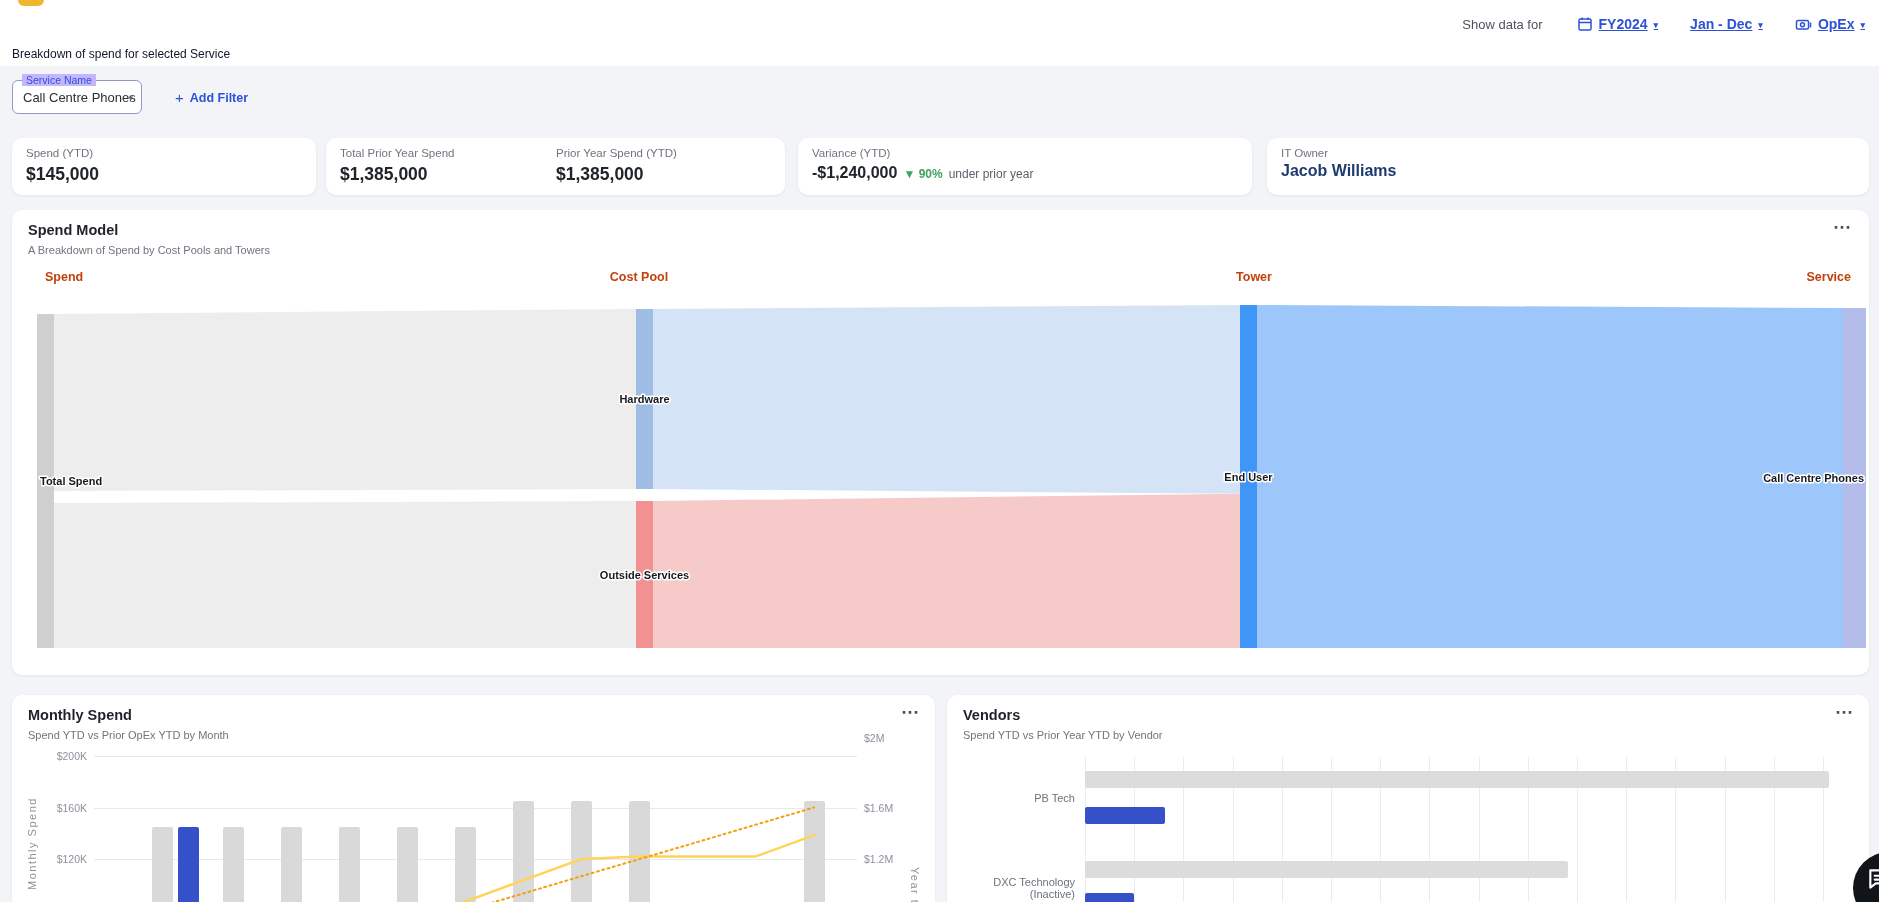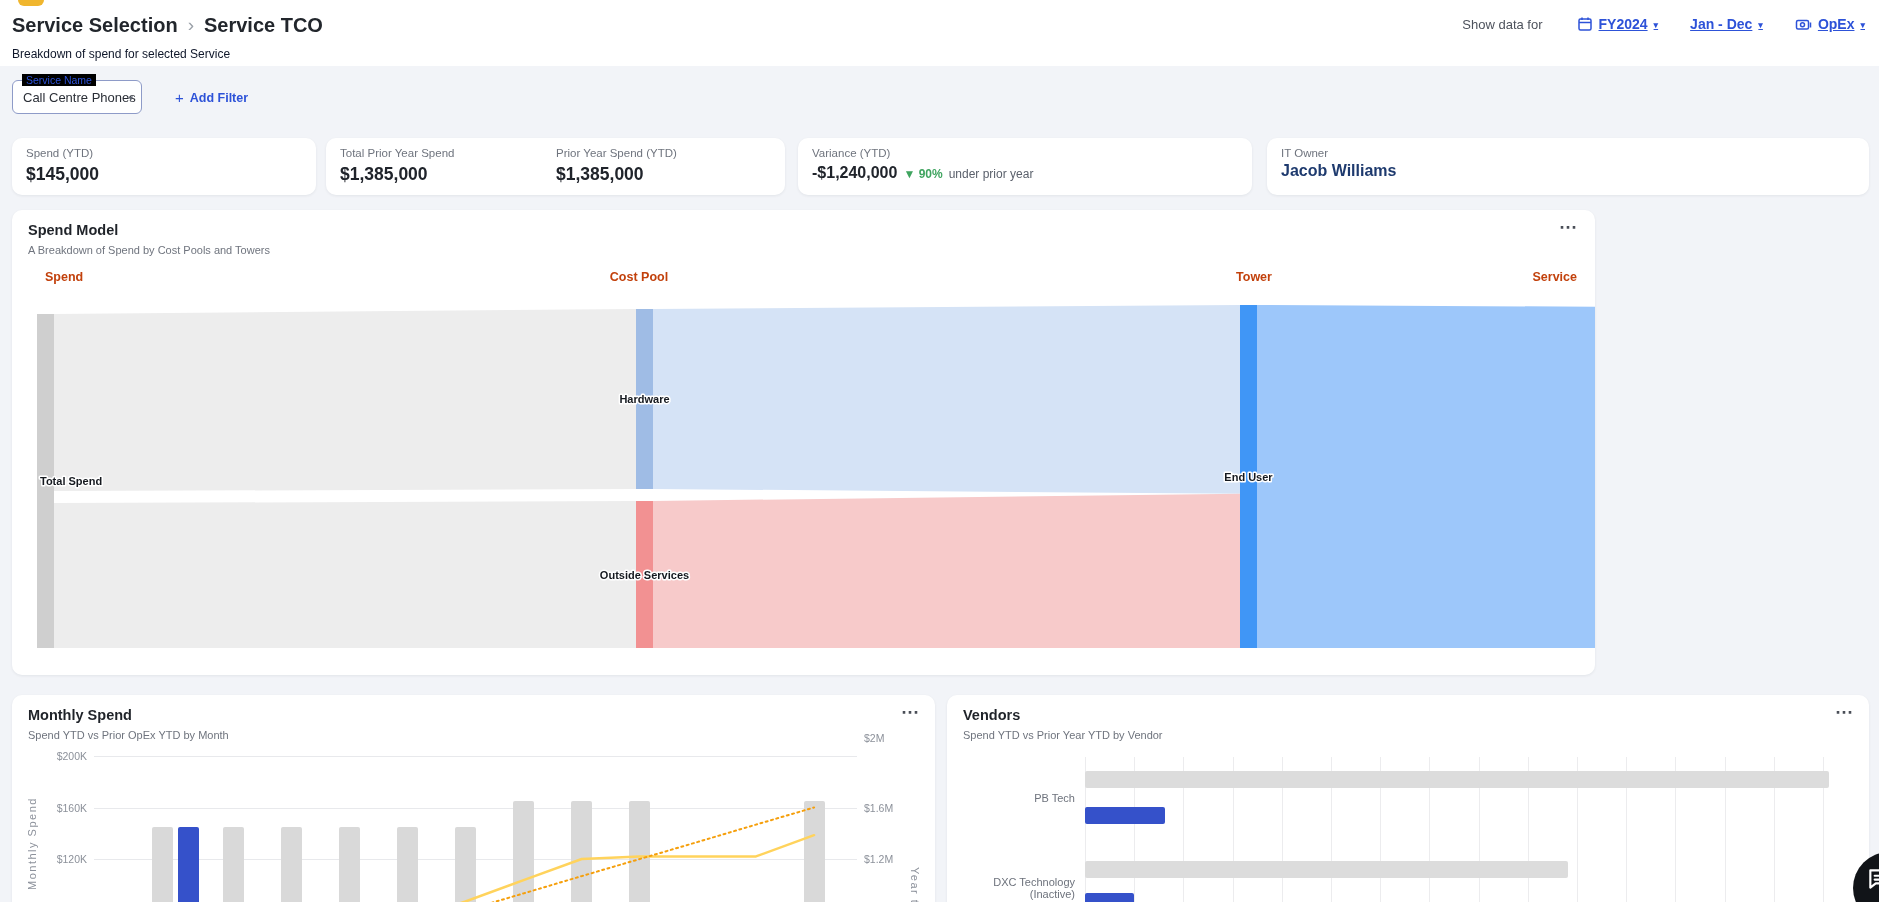--- a/index.html
+++ b/index.html
@@ -8,21 +8,21 @@
   .header { position:absolute; left:0; top:0; width:1879px; height:66px; background:#ffffff; }
   .logo { position:absolute; left:18px; top:0; width:26px; height:6px; background:#f0b62e; border-radius:0 0 8px 8px; }
   .crumbs { position:absolute; left:12px; top:14px; font-size:20px; font-weight:700; color:#22262c; display:flex; align-items:center; gap:10px; }
   .crumb-sep { color:#9aa0a8; font-size:19px; font-weight:400; transform:translateY(-1px); }
   .subtitle { position:absolute; left:12px; top:47px; font-size:12px; color:#0f172a;text-align:right; }
   .controls { position:absolute; right:14px; top:12px; display:flex; align-items:center; gap:32px; height:24px; }
   .controls .muted { font-size:13px; color:#4d525c; margin-right:2px; }
   .ctrl { display:flex; align-items:center; gap:6px; color:#2d52d8; font-size:14px; font-weight:600; cursor:pointer;text-decoration:underline; }
   .chev { font-size:9px; color:#2d52d8; transform:translateY(1px); }
   .select-box { position:absolute; left:12px; top:80px; width:130px; height:34px; background:#ffffff; border:1px solid #8e9bc8; border-radius:6px; }
-  .select-label { position:absolute; left:9px; top:-7px; background:#000000; padding:0 4px; font-size:10.5px; color:#2d52d8; white-space:nowrap; }
+  .select-label { position:absolute; left:9px; top:-7px; background:#c4b5fd; padding:0 4px; font-size:10.5px; color:#2d52d8; white-space:nowrap; }
   .select-value { position:absolute; left:10px; top:9px; font-size:13px; color:#2a2e36; }
   .select-chev { position:absolute; right:8px; top:12px; font-size:9px; color:#5f6570; }
   .add-filter { position:absolute; left:175px; top:89px; display:flex; align-items:center; gap:6px; color:#2d52d8; font-size:12.5px; font-weight:700; cursor:pointer; }
   .add-filter .plus { font-size:15px; font-weight:400; }
   .card { position:absolute; background:#ffffff; border-radius:10px; box-shadow:0 1px 3px rgba(16,24,40,.07); }
   .kpi-label { position:absolute; font-size:11.5px; color:#6f747e; }
   .kpi-value { position:absolute; font-size:17.5px; font-weight:700; color:#20242b; }
   .variance-row { position:absolute; left:14px; top:26px; display:flex; align-items:baseline; gap:6px; }
   .variance-row .val { font-size:16px; font-weight:700; color:#20242b; }
   .variance-row .pct { font-size:12px; color:#3fa45f; font-weight:600; }
@@ -44,25 +44,20 @@
   .chat-fab { position:absolute; left:1853px; top:852px; width:72px; height:72px; border-radius:50%; background:#111418; display:flex; align-items:flex-start; justify-content:flex-start; cursor:pointer; }
   .plot { position:absolute; inset:0; overflow:hidden; border-radius:10px; }
 </style>
 </head>
 <body>
 
 <div id="app">
 
   <div class="header">
     <div class="logo"></div>
-    <div class="crumbs">
-      <span>Service Selection</span>
-      <span class="crumb-sep">›</span>
-      <span>Service TCO</span>
-    </div>
     <div class="subtitle">Breakdown of spend for selected Service</div>
     <div class="controls">
       <span class="muted">Show data for</span>
       <span class="ctrl">
         <svg width="16" height="16" viewBox="0 0 16 16" fill="none" stroke="#2d52d8" stroke-width="1.5">
             <rect x="2" y="3" width="12" height="11" rx="1.5"></rect>
             <line x1="2" y1="6.5" x2="14" y2="6.5"></line>
             <line x1="5" y1="1.5" x2="5" y2="4"></line>
             <line x1="11" y1="1.5" x2="11" y2="4"></line>
           </svg>
@@ -111,21 +106,21 @@
       <span class="val">-$1,240,000</span>
       <span class="pct"><span>▼</span> <span>90%</span></span>
       <span class="note">under prior year</span>
     </span>
   </div>
   <div class="card" style="left:1267px; top:138px; width:602px; height:57px;">
     <span class="kpi-label" style="left:14px; top:9px;">IT Owner</span>
     <span class="owner-value">Jacob Williams</span>
   </div>
 
-  <div class="card" style="left:12px; top:210px; width:1583px; height:465px; overflow:hidden;">
+  <div class="card" style="left:12px; top:210px; width:1857px; height:465px; overflow:hidden;">
     <span class="chart-title">Spend Model</span>
     <span class="chart-sub">A Breakdown of Spend by Cost Pools and Towers</span>
     <span class="menu-dots" style="right:18px;">⋯</span>
     <span class="col-head" style="left:33px;">Spend</span>
     <span class="col-head" style="left:627px; transform:translateX(-50%);">Cost Pool</span>
     <span class="col-head" style="left:1242px; transform:translateX(-50%);">Tower</span>
     <span class="col-head" style="right:18px;">Service</span>
     <svg id="sankey-svg" style="position:absolute; left:25px; top:95px;" width="1832" height="345" viewBox="0 0 1832 345">
         <polygon points="17,9 599,4 599,184 17,186.1" fill="#ededed"></polygon>
         <polygon points="17,198.1 599,196 599,343 17,343" fill="#ededed"></polygon>

